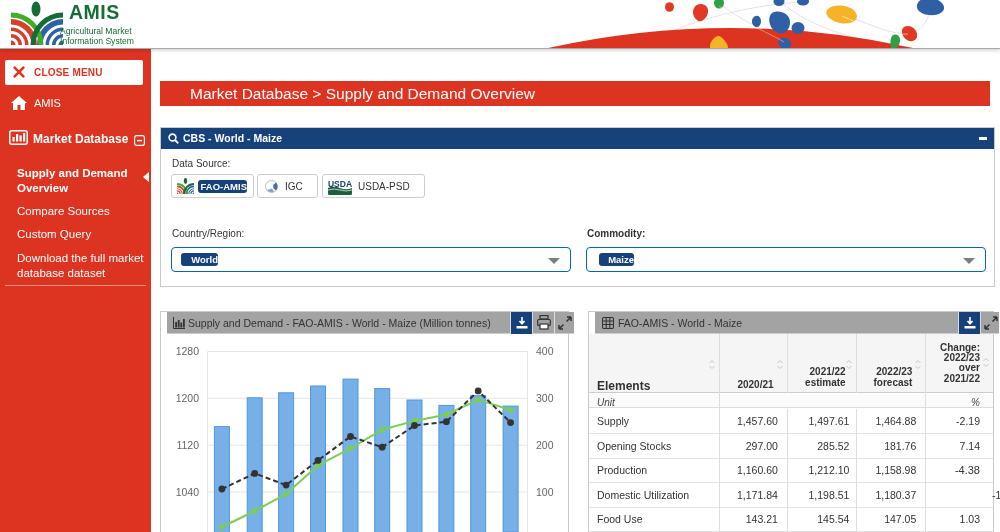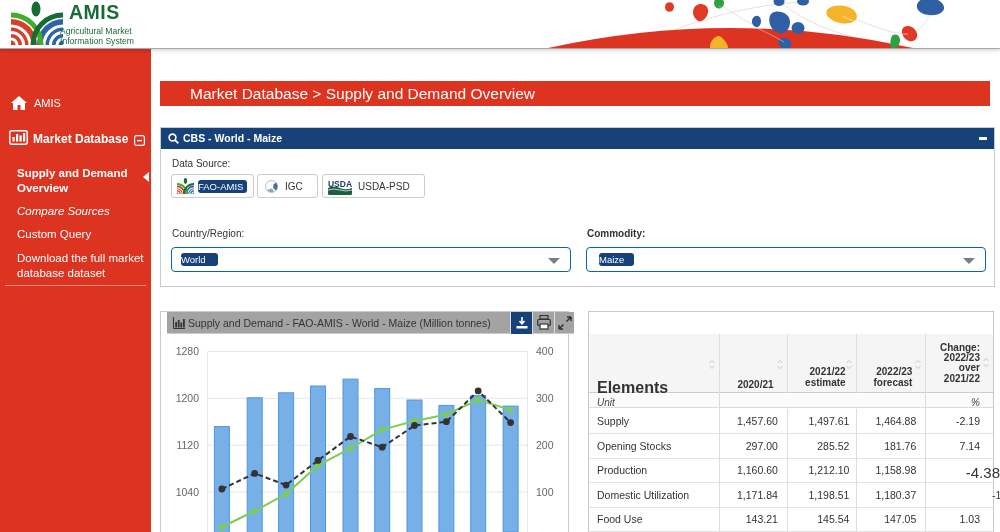--- a/index.html
+++ b/index.html
@@ -17,21 +17,21 @@
 #sep { position:absolute; left:5px; top:236px; width:141px; height:1px; background:rgba(255,255,255,0.45); }
 
 #crumb { position:absolute; left:160px; top:81px; width:830px; height:25px; background:#dc3421; color:#fff; font-size:15.5px; line-height:25px; padding-left:30px; }
 
 #cbs { position:absolute; left:160px; top:127px; width:835px; height:160px; border:1px solid #c9c9c9; background:#fff; }
 #cbs-hdr { position:absolute; left:0; top:0; width:833px; height:21px; background:#164179; color:#fff; }
 #cbs-hdr .t { position:absolute; left:22px; top:0; line-height:21px; font-size:10.5px; font-weight:bold; }
 #cbs-hdr .minus { position:absolute; right:7px; top:9px; width:8px; height:3px; background:#fff; }
 .lbl { position:absolute; font-size:10px; color:#333; }
 .srcbtn { position:absolute; top:46px; height:24px; border:1px solid #ccc; border-radius:3px; background:#fff; }
-.badge { position:absolute; background:#164179; color:#fff; font-weight:normal; font-size:9.5px; border-radius:3px; text-align:left; }
+.badge { position:absolute; background:#164179; color:#fff; font-weight:bold; font-size:9.5px; border-radius:3px; text-align:right; }
 .sel { position:absolute; top:119px; height:25px; border:1px solid #0369a1; border-radius:4px; background:#fff; }
 .selarrow { position:absolute; top:10px; width:0; height:0; border-left:6px solid transparent; border-right:6px solid transparent; border-top:6.5px solid #75807f; }
 
 .panel { position:absolute; top:311px; border:1px solid #c9c9c9; background:#fff; }
 .phdr { position:absolute; left:6px; top:0; width:100%; height:22px; background:#a3a3a3; border-bottom:1px solid #ccc; }
 .phdr .t { position:absolute; top:0; line-height:22px; font-size:10.5px; color:#333; white-space:nowrap; }
 .hbtn { position:absolute; top:0; height:22px; border-left:1px solid #ddd; }
 .hbtn.blue { background:#164179; }
 </style>
 </head>
@@ -68,39 +68,45 @@
       <path d="M170 45 C172 38 178 34 181 37 C186 41 188 45 188 48 L170 48 Z" fill="#f5b32a"></path>
       <path d="M239 40 C242 36 250 38 251 43 C252 47 248 50 244 49 C240 48 237 44 239 40 Z" fill="#2f5fa5"></path>
       <path d="M378 10 C374 4 381 -4 392 -2 C403 0 407 8 402 12 C396 17 383 16 378 10 Z" fill="#2f5fa5"></path>
       <path d="M364 27 C369 24 376 28 377 34 C378 40 372 43 367 40 C362 37 360 30 364 27 Z" fill="#e03a26"></path>
       <path d="M352 36 C355 33 360 35 360 40 C360 45 357 48 354 48 L351 48 C350 44 350 39 352 36 Z" fill="#2fa043"></path>
       <path d="M302 16 C325 26 345 36 368 34" stroke="rgba(255,255,255,0.55)" stroke-width="1" fill="none"></path>
       <path d="M179 6 C200 22 228 32 244 42" stroke="rgba(255,255,255,0.4)" stroke-width="1" fill="none"></path>
     </svg>
   </div>
   <div id="sidebar">
+    <div id="closebtn">
+      <svg class="x" viewBox="0 0 13 13">
+          <path d="M2 0 L6.5 4.5 L11 0 L13 2 L8.5 6.5 L13 11 L11 13 L6.5 8.5 L2 13 L0 11 L4.5 6.5 L0 2 Z" fill="#dc3421"></path>
+        </svg>
+      <div class="t">CLOSE MENU</div>
+    </div>
     <svg class="abs" style="left:11px;top:47px" width="16" height="14" viewBox="0 0 16 14">
         <path d="M8 0 L16 7 L14 7 L14 14 L9.5 14 L9.5 9 L6.5 9 L6.5 14 L2 14 L2 7 L0 7 Z" fill="#fff"></path>
       </svg>
     <div class="side-item" style="left:34px;top:48px;font-size:11px;">AMIS</div>
     <svg class="abs" style="left:9px;top:81px" width="19" height="15" viewBox="0 0 19 15">
         <rect x="0.75" y="0.75" width="17.5" height="13.5" rx="2" fill="none" stroke="#fff" stroke-width="1.5"></rect>
         <rect x="3.5" y="7" width="2.2" height="4.5" fill="#fff"></rect>
         <rect x="7" y="4" width="2.2" height="7.5" fill="#fff"></rect>
         <rect x="10.5" y="5.5" width="2.2" height="6" fill="#fff"></rect>
         <rect x="14" y="3" width="2.2" height="8.5" fill="#fff"></rect>
       </svg>
     <div class="side-item" style="left:33px;top:83px;font-size:12px;font-weight:bold;">Market Database</div>
     <svg class="abs" style="left:134px;top:86px" width="11" height="11" viewBox="0 0 11 11">
         <rect x="0.6" y="0.6" width="9.8" height="9.8" rx="2" fill="none" stroke="#fff" stroke-width="1.2"></rect>
         <rect x="3" y="4.9" width="5" height="1.4" fill="#fff"></rect>
       </svg>
     <div class="side-item" style="left:17px;top:117px;font-size:11.5px;font-weight:bold;line-height:15px;width:115px;">Supply and Demand Overview</div>
     <div class="abs" style="left:143px;top:123px;width:0;height:0;border-top:5px solid transparent;border-bottom:5px solid transparent;border-right:6px solid #fff;"></div>
-    <div class="side-item" style="left:17px;top:156px;font-size:11.5px;font-style:italic;">Compare Sources</div>
+    <div class="side-item" style="left:17px;top:156px;font-size:11.5px;">Compare Sources</div>
     <div class="side-item" style="left:17px;top:179px;font-size:11.5px;">Custom Query</div>
     <div class="side-item" style="left:17px;top:202px;font-size:11.5px;line-height:15px;width:135px;">Download the full market database dataset</div>
     <div id="sep"></div>
   </div>
   <div id="crumb">Market Database &gt; Supply and Demand Overview</div>
   <div id="cbs">
     <div id="cbs-hdr">
       <svg class="abs" style="left:7px;top:5px" width="11" height="11" viewBox="0 0 11 11">
           <circle cx="4.5" cy="4.5" r="3.4" fill="none" stroke="#fff" stroke-width="1.6"></circle>
           <line x1="7" y1="7" x2="10.3" y2="10.3" stroke="#fff" stroke-width="1.8"></line>
@@ -232,35 +238,53 @@
         <circle cx="189.5" cy="102.5" r="3.4"></circle>
         <circle cx="221.2" cy="113.2" r="3.4"></circle>
         <circle cx="253.5" cy="91.5" r="3.4"></circle>
         <circle cx="285.4" cy="87.7" r="3.4"></circle>
         <circle cx="317.2" cy="56.9" r="3.4"></circle>
         <circle cx="349.6" cy="88.6" r="3.4"></circle>
       </g>
     </svg>
   </div>
   <div class="panel" id="tblpanel" style="left:588px;width:406px;height:230px;">
+    <div class="phdr">
+      <svg class="abs" style="left:7px;top:5px" width="12" height="12" viewBox="0 0 12 12">
+          <rect x="0.5" y="0.5" width="11" height="11" rx="1.5" fill="none" stroke="#333" stroke-width="1.1"></rect>
+          <path d="M0.5 4 L11.5 4 M0.5 7.5 L11.5 7.5 M4.2 0.5 L4.2 11.5 M7.8 0.5 L7.8 11.5" stroke="#333" stroke-width="1.1"></path>
+        </svg>
+      <div class="t" style="left:23px;">FAO-AMIS - World - Maize</div>
+      <div class="hbtn blue" style="right:19px;width:22px;">
+          <svg style="position:absolute;left:4px;top:4px" width="14" height="14" viewBox="0 0 14 14">
+            <path d="M7 1 L7 7 M4.5 5 L7 7.8 L9.5 5" stroke="#fff" stroke-width="1.6" fill="none"></path>
+            <path d="M1.5 10 L12.5 10 L12.5 12.5 L1.5 12.5 Z" fill="#fff"></path>
+          </svg>
+        </div>
+      <div class="hbtn" style="right:0;width:19px;">
+          <svg style="position:absolute;left:3px;top:4px" width="14" height="14" viewBox="0 0 14 14">
+            <path d="M8.5 5.5 L13 1 M13 1 L9 1 M13 1 L13 5 M5.5 8.5 L1 13 M1 13 L5 13 M1 13 L1 9" stroke="#333" stroke-width="1.5" fill="none"></path>
+          </svg>
+        </div>
+    </div>
     <div id="tbl" style="position:absolute;left:0;top:22px;width:404px;height:198px;color:#333;">
       <div class="abs" style="left:0;top:0;width:404px;height:59px;background:#f5f5f5;border-bottom:1px solid #ccc;"></div>
       <div class="abs" style="left:0;top:60px;width:404px;height:14px;background:#fbfbfb;border-bottom:1px solid #ddd;"></div>
       <div class="abs" style="left:0;top:99px;width:404px;height:1px;background:#e3e3e3;"></div>
       <div class="abs" style="left:0;top:123.5px;width:404px;height:1px;background:#e3e3e3;"></div>
       <div class="abs" style="left:0;top:148px;width:404px;height:1px;background:#e3e3e3;"></div>
       <div class="abs" style="left:0;top:172.5px;width:404px;height:1px;background:#e3e3e3;"></div>
       <div class="abs" style="left:0;top:197px;width:404px;height:1px;background:#e3e3e3;"></div>
       <div class="abs" style="left:129.6px;top:0;width:1px;height:198px;background:#ddd;"></div>
       <div class="abs" style="left:197.7px;top:0;width:1px;height:59px;background:#ddd;"></div>
       <div class="abs" style="left:197.7px;top:75px;width:1px;height:123px;background:#ddd;"></div>
       <div class="abs" style="left:267.4px;top:0;width:1px;height:59px;background:#ddd;"></div>
       <div class="abs" style="left:267.4px;top:75px;width:1px;height:123px;background:#ddd;"></div>
       <div class="abs" style="left:336.3px;top:0;width:1px;height:198px;background:#ddd;"></div>
-      <div class="abs" style="left:8px;top:45px;font-size:16px;font-weight:bold;">Elements</div>
+      <div class="abs" style="left:8px;top:45px;font-size:12px;font-weight:bold;">Elements</div>
       <div class="abs" style="left:129.6px;top:45px;width:55px;font-size:10px;font-weight:bold;text-align:right;">2020/21</div>
       <div class="abs" style="left:197.7px;top:33px;width:59px;font-size:10px;font-weight:bold;text-align:right;line-height:10.5px;">2021/22<br>estimate</div>
       <div class="abs" style="left:267.4px;top:33px;width:56px;font-size:10px;font-weight:bold;text-align:right;line-height:10.5px;">2022/23<br>forecast</div>
       <div class="abs" style="left:336.3px;top:9px;width:54.7px;font-size:10px;font-weight:bold;text-align:right;line-height:10.2px;">Change:<br>2022/23<br>over<br>2021/22</div>
       <svg class="abs" style="left:119.6px;top:26px" width="6" height="9" viewBox="0 0 6 9">
           <path d="M0.5 3 L3 0.5 L5.5 3 M0.5 6 L3 8.5 L5.5 6" stroke="#c5c5c5" fill="none"></path>
         </svg>
       <svg class="abs" style="left:187.7px;top:26px" width="6" height="9" viewBox="0 0 6 9">
           <path d="M0.5 3 L3 0.5 L5.5 3 M0.5 6 L3 8.5 L5.5 6" stroke="#c5c5c5" fill="none"></path>
         </svg>
@@ -282,21 +306,21 @@
       <div class="abs" style="left:336.3px;top:81px;width:54.7px;font-size:10.5px;text-align:right;">-2.19</div>
       <div class="abs" style="left:8px;top:105.5px;font-size:10.5px;">Opening Stocks</div>
       <div class="abs" style="left:129.6px;top:105.5px;width:59.3px;font-size:10.5px;text-align:right;">297.00</div>
       <div class="abs" style="left:197.7px;top:105.5px;width:62.7px;font-size:10.5px;text-align:right;">285.52</div>
       <div class="abs" style="left:267.4px;top:105.5px;width:59.9px;font-size:10.5px;text-align:right;">181.76</div>
       <div class="abs" style="left:336.3px;top:105.5px;width:54.7px;font-size:10.5px;text-align:right;">7.14</div>
       <div class="abs" style="left:8px;top:130px;font-size:10.5px;">Production</div>
       <div class="abs" style="left:129.6px;top:130px;width:59.3px;font-size:10.5px;text-align:right;">1,160.60</div>
       <div class="abs" style="left:197.7px;top:130px;width:62.7px;font-size:10.5px;text-align:right;">1,212.10</div>
       <div class="abs" style="left:267.4px;top:130px;width:59.9px;font-size:10.5px;text-align:right;">1,158.98</div>
-      <div class="abs" style="left:336.3px;top:130px;width:54.7px;font-size:15px;text-align:right;margin-left:20px;">-4.38</div>
+      <div class="abs" style="left:336.3px;top:130px;width:54.7px;font-size:11px;text-align:right;">-4.38</div>
       <div class="abs" style="left:8px;top:154.5px;font-size:10.5px;">Domestic Utilization</div>
       <div class="abs" style="left:129.6px;top:154.5px;width:59.3px;font-size:10.5px;text-align:right;">1,171.84</div>
       <div class="abs" style="left:197.7px;top:154.5px;width:62.7px;font-size:10.5px;text-align:right;">1,198.51</div>
       <div class="abs" style="left:267.4px;top:154.5px;width:59.9px;font-size:10.5px;text-align:right;">1,180.37</div>
       <div class="abs" style="left:336.3px;top:154.5px;width:54.7px;font-size:10.5px;text-align:right;margin-left:36px;">-1.51</div>
       <div class="abs" style="left:8px;top:179px;font-size:10.5px;">Food Use</div>
       <div class="abs" style="left:129.6px;top:179px;width:59.3px;font-size:10.5px;text-align:right;">143.21</div>
       <div class="abs" style="left:197.7px;top:179px;width:62.7px;font-size:10.5px;text-align:right;">145.54</div>
       <div class="abs" style="left:267.4px;top:179px;width:59.9px;font-size:10.5px;text-align:right;">147.05</div>
       <div class="abs" style="left:336.3px;top:179px;width:54.7px;font-size:10.5px;text-align:right;">1.03</div>

